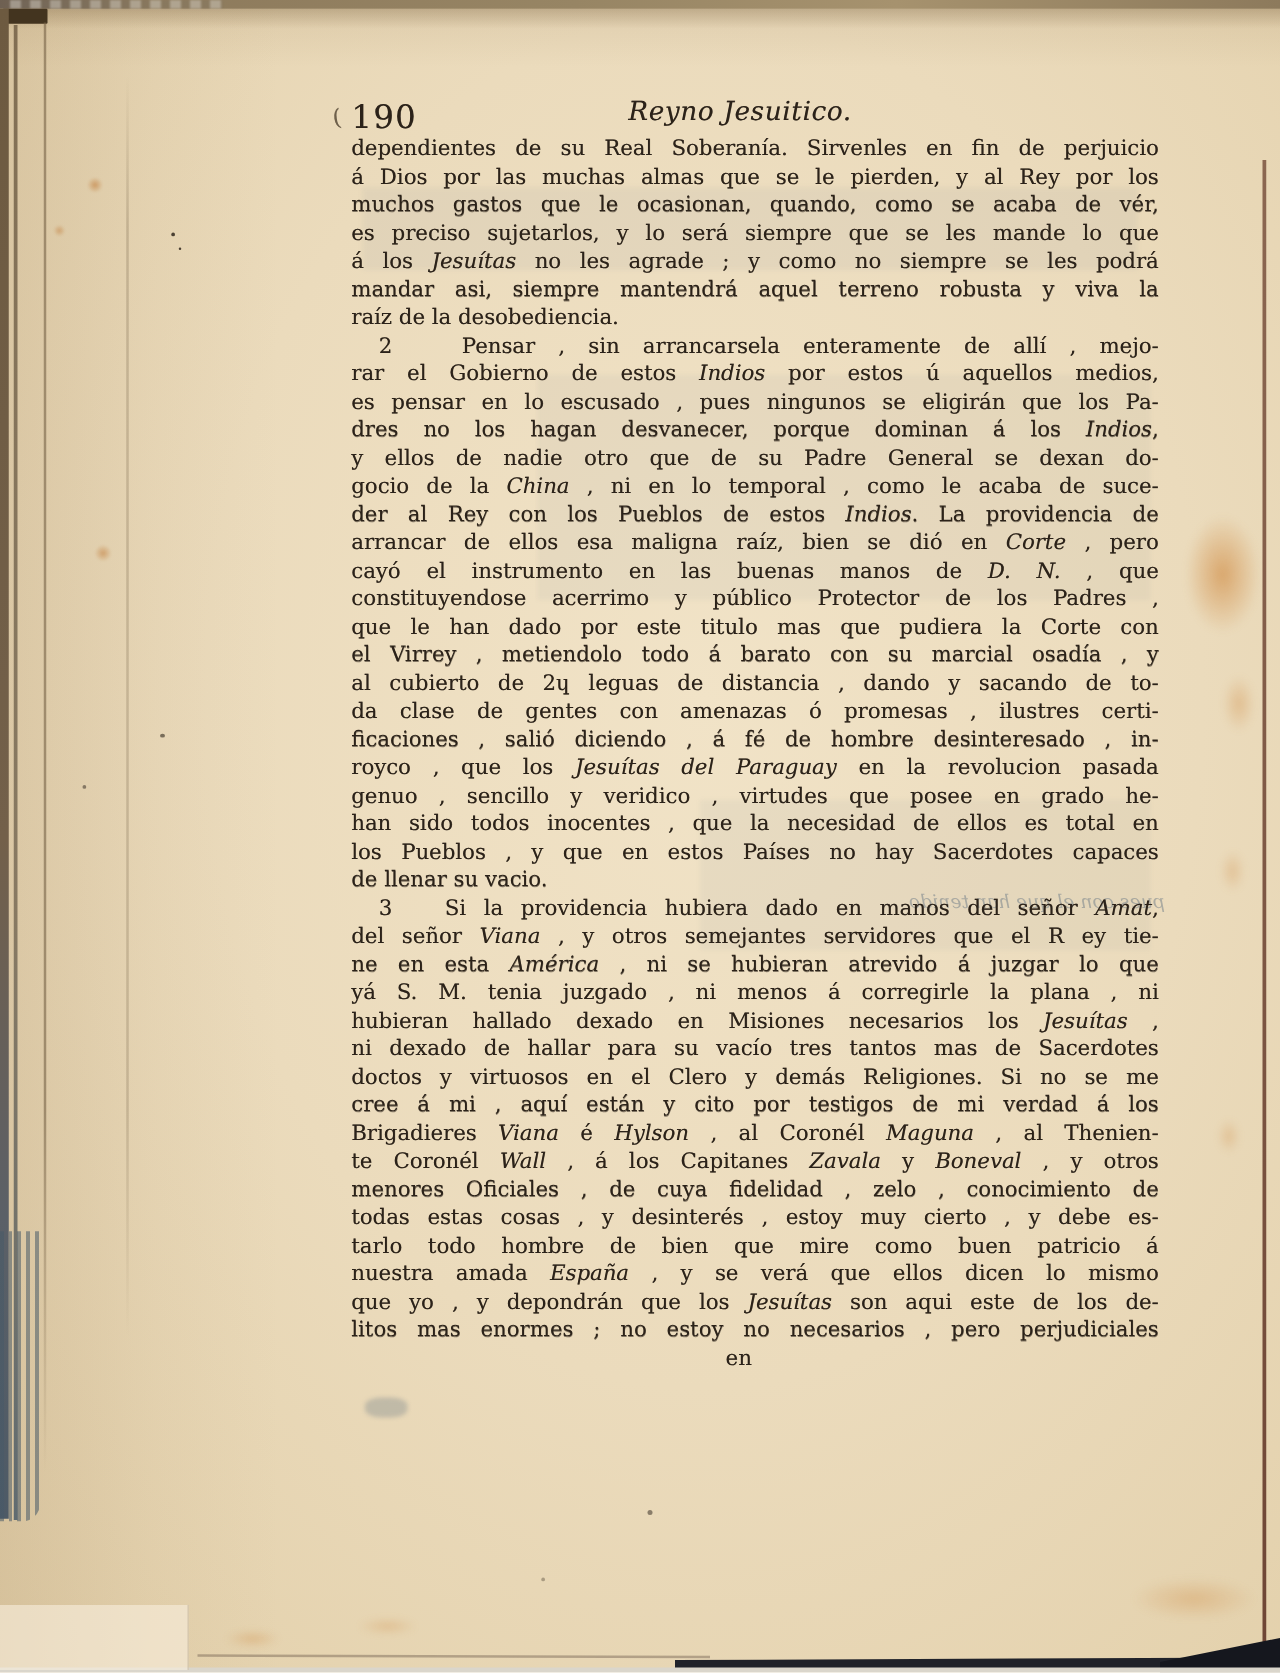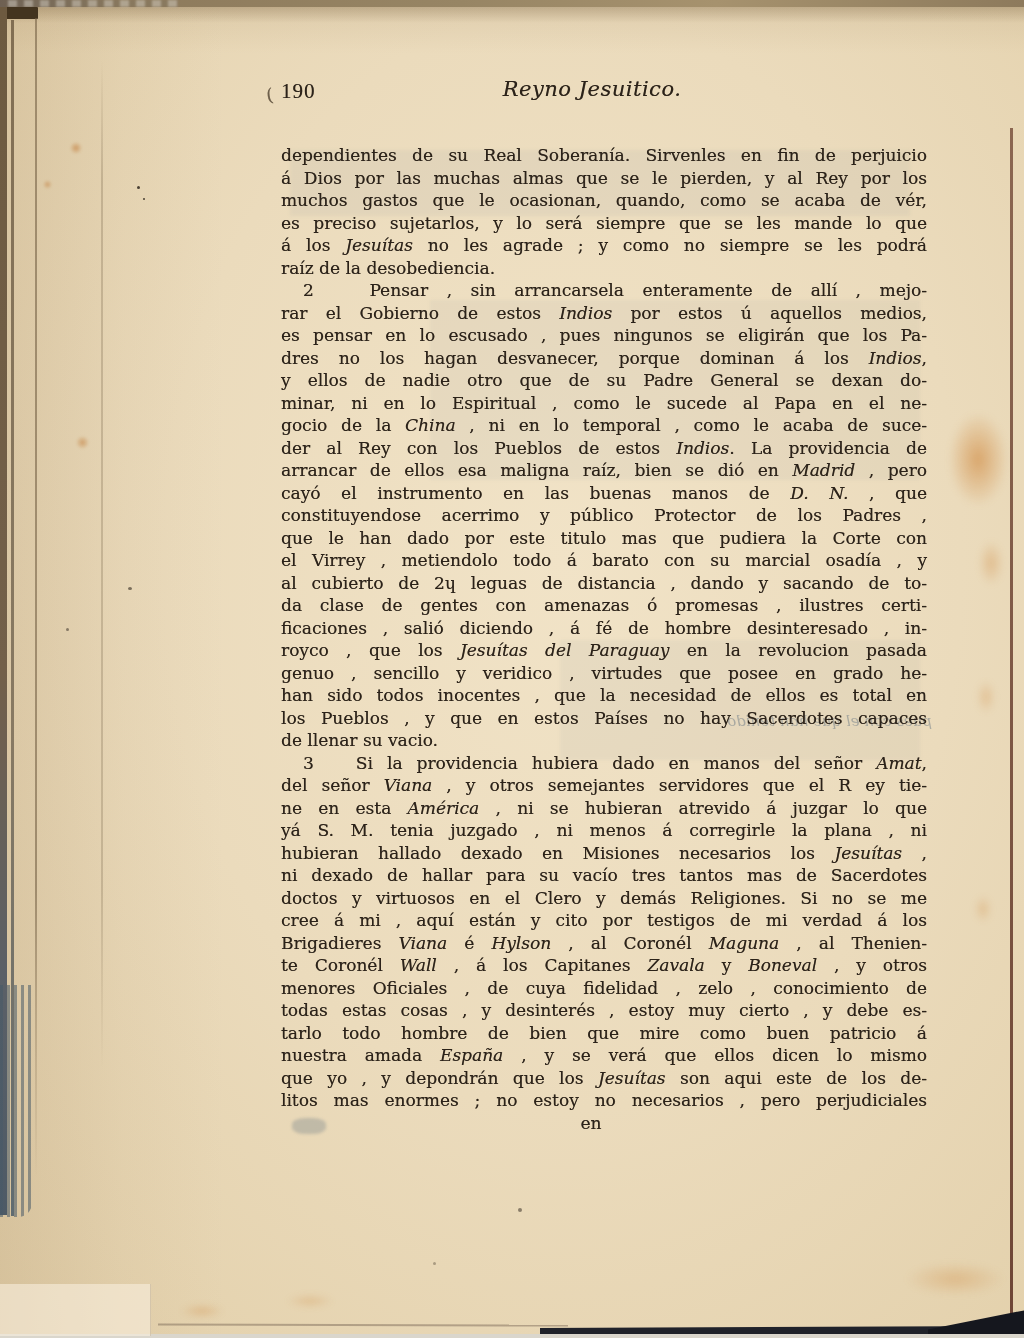--- a/index.html
+++ b/index.html
@@ -64,25 +64,25 @@
   .ghost{position:absolute;filter:blur(1.5px);pointer-events:none;}
   .g1{left:290px;top:150px;width:620px;height:66px;background:rgba(110,125,140,.08);}
   .g2{left:430px;top:300px;width:490px;height:180px;background:rgba(110,125,140,.06);}
   .g3{left:560px;top:640px;width:360px;height:120px;background:rgba(110,125,140,.06);}
   .g4{left:292px;top:1118px;width:34px;height:16px;background:rgba(100,115,130,.3);border-radius:40%;}
   .ghost-text{position:absolute;left:612px;top:712px;width:320px;
     font-style:italic;font-size:15px;color:rgba(85,105,125,.42);
     transform:scaleX(-1);filter:blur(.4px);white-space:nowrap;}
   
   .ink{color:#2b2219;text-shadow:.2px .2px .35px rgba(43,34,25,.55);}
-  .pagenum{position:absolute;left:281px;top:79px;font-size:21px;letter-spacing:1px;font-family:Liberation Serif, serif;}
+  .pagenum{position:absolute;left:281px;top:79px;font-size:26px;letter-spacing:1px;}
   .pagenum-mark{position:absolute;left:266px;top:84px;font-size:18px;color:rgba(95,78,56,.55);transform:rotate(-8deg);}
   .runtitle{position:absolute;left:269px;top:77px;width:646px;text-align:center;
     font-style:italic;font-size:21px;letter-spacing:.5px;}
-  .textblock{position:absolute;left:281px;top:108px;width:646px;font-size:17px;line-height:22.5px;margin-top:36px;}
+  .textblock{position:absolute;left:281px;top:108px;width:646px;font-size:17px;line-height:22.5px;}
   .tl{text-align:justify;text-align-last:justify;white-space:normal;height:22.5px;overflow:visible;}
   .tl .it{font-style:italic;}
   .tl.pend{text-align-last:left;}
   .tl.pstart{text-indent:22px;}
   .catchword-line{text-align:center;padding-right:26px;height:22.5px;}
 </style>
 </head>
 <body>
 
 <div class="scan">
@@ -130,30 +130,30 @@
   <div class="pagenum-mark ink">(</div>
   <div class="pagenum ink">190</div>
   <div class="runtitle ink">Reyno Jesuitico.</div>
 
   <div class="textblock ink">
       <div class="tl"><span>dependientes de su Real Soberanía. Sirvenles en fin de perjuicio</span></div>
       <div class="tl"><span>á Dios por las muchas almas que se le pierden, y al Rey por los</span></div>
       <div class="tl"><span>muchos gastos que le ocasionan, quando, como se acaba de vér,</span></div>
       <div class="tl"><span>es preciso sujetarlos, y lo será siempre que se les mande lo que</span></div>
       <div class="tl"><span>á los </span><span class="it">Jesuítas</span><span> no les agrade ; y como no siempre se les podrá</span></div>
+      <div class="tl"><span>mandar asi, siempre mantendrá aquel terreno robusta y viva la</span></div>
       <div class="tl pend"><span>raíz de la desobediencia.</span></div>
       <div class="tl pstart"><span>2&nbsp;&nbsp;&nbsp;Pensar , sin arrancarsela enteramente de allí , mejo-</span></div>
       <div class="tl"><span>rar el Gobierno de estos </span><span class="it">Indios</span><span> por estos ú aquellos medios,</span></div>
       <div class="tl"><span>es pensar en lo escusado , pues ningunos se eligirán que los Pa-</span></div>
       <div class="tl"><span>dres no los hagan desvanecer, porque dominan á los </span><span class="it">Indios</span><span>,</span></div>
       <div class="tl"><span>y ellos de nadie otro que de su Padre General se dexan do-</span></div>
-      <div class="tl"><span>minar, ni en lo Espiritual , como le sucede al Papa en el ne-</span></div>
       <div class="tl"><span>gocio de la </span><span class="it">China</span><span> , ni en lo temporal , como le acaba de suce-</span></div>
       <div class="tl"><span>der al Rey con los Pueblos de estos </span><span class="it">Indios</span><span>.  La providencia de</span></div>
-      <div class="tl"><span>arrancar de ellos esa maligna raíz, bien se dió en </span><span class="it">Madrid</span><span> , pero</span></div>
+      <div class="tl"><span>arrancar de ellos esa maligna raíz, bien se dió en </span><span class="it">Corte</span><span> , pero</span></div>
       <div class="tl"><span>cayó el instrumento en las buenas manos de </span><span class="it">D. N.</span><span> , que</span></div>
       <div class="tl"><span>constituyendose acerrimo y público Protector de los Padres ,</span></div>
       <div class="tl"><span>que le han dado por este titulo mas que pudiera la Corte con</span></div>
       <div class="tl"><span>el Virrey , metiendolo todo á barato con su marcial osadía , y</span></div>
       <div class="tl"><span>al cubierto de 2ɥ leguas de distancia , dando y sacando de to-</span></div>
       <div class="tl"><span>da clase de gentes con amenazas ó promesas , ilustres certi-</span></div>
       <div class="tl"><span>ficaciones , salió diciendo , á fé de hombre desinteresado , in-</span></div>
       <div class="tl"><span>royco , que los </span><span class="it">Jesuítas del Paraguay</span><span> en la revolucion pasada</span></div>
       <div class="tl"><span>genuo , sencillo y veridico , virtudes que posee en grado he-</span></div>
       <div class="tl"><span>han sido todos inocentes , que la necesidad de ellos es total en</span></div>

